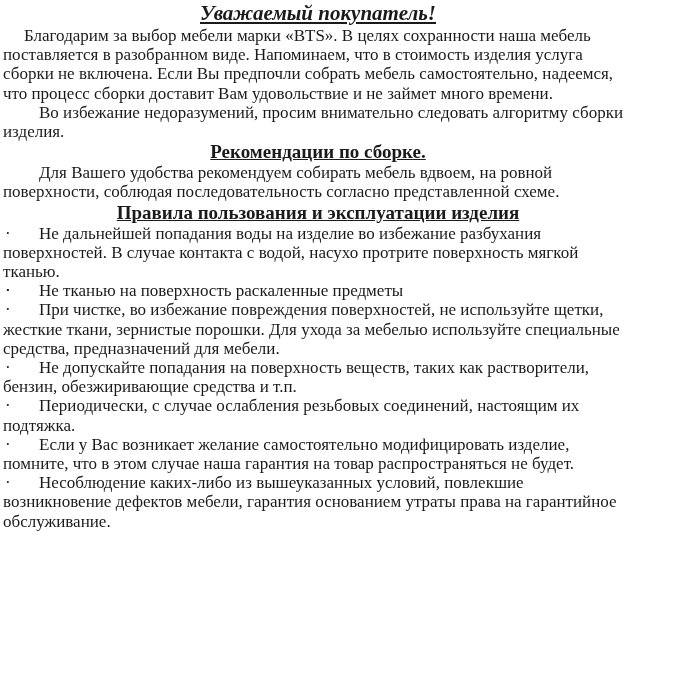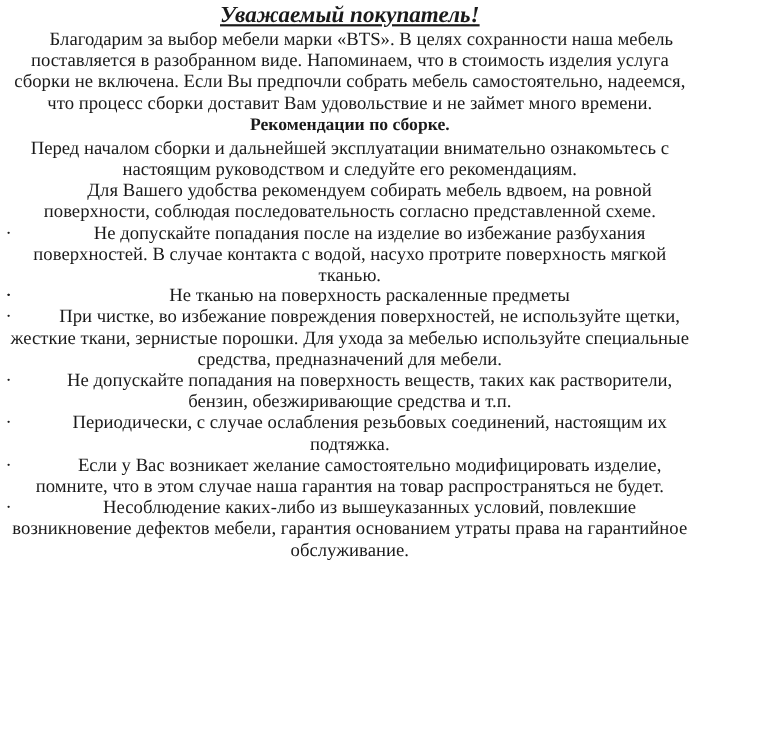--- a/index.html
+++ b/index.html
@@ -12,38 +12,39 @@
     font-size: 17px;
     line-height: 19.2px;
     overflow: hidden;
   }
   .page {
     box-sizing: border-box;
     width: 636px;
     height: 678px;
     padding: 1px 3px 0 3px;
   }
-  p { margin: 0; text-align: center; }
+  p { margin: 0; text-align: left; }
   .ind    { text-indent: 36px; }
   .ind-sm { text-indent: 21px; }
   .doc-title {
     margin: 0;
     font-size: 21px;
     line-height: 25px;
     font-weight: bold;
     font-style: italic;
     text-align: center;
     text-decoration: underline;
   }
   .section-heading {
     margin: 0;
-    font-size: 16px;
+    font-size: 19px;
     line-height: 22px;
     font-weight: bold;
     text-align: center;
+    text-decoration: underline;
   }
   .bullet {
     position: relative;
     text-indent: 36px;
   }
   .bullet .marker {
     position: absolute;
     left: 2px;
     top: 0;
     text-indent: 0;
@@ -52,31 +53,32 @@
 </head>
 <body>
 
 <div class="page">
 
   <h1 class="doc-title">Уважаемый покупатель!</h1>
 
   <p class="ind-sm">Благодарим за выбор мебели марки «BTS». В целях сохранности наша мебель поставляется в разобранном виде. Напоминаем, что в стоимость изделия услуга сборки не включена. Если Вы предпочли собрать мебель самостоятельно, надеемся, что процесс сборки доставит Вам удовольствие и не займет много времени.</p>
 
 
+  <p class="ind">Во избежание недоразумений, просим внимательно следовать алгоритму сборки изделия.</p>
 
   <h2 class="section-heading">Рекомендации по сборке.</h2>
 
-  <p>Перед началом сборки и дальнейшей эксплуатации внимательно ознакомьтесь с настоящим руководством и следуйте его рекомендациям.</p>
 
   <p class="ind">Для Вашего удобства рекомендуем собирать мебель вдвоем, на ровной поверхности, соблюдая последовательность согласно представленной схеме.</p>
 
+  <h2 class="section-heading">Правила пользования и эксплуатации изделия</h2>
 
 
   <p class="bullet">
-    <span class="marker">·</span><span class="bullet-text">Не допускайте попадания после на изделие во избежание разбухания поверхностей. В случае контакта с водой, насухо протрите поверхность мягкой тканью.</span>
+    <span class="marker">·</span><span class="bullet-text">Не дальнейшей попадания воды на изделие во избежание разбухания поверхностей. В случае контакта с водой, насухо протрите поверхность мягкой тканью.</span>
   </p>
 
   <p class="bullet">
     <span class="marker">·</span>
   </p>
 
   <p class="bullet">
     <span class="marker">·</span><span class="bullet-text">Не тканью на поверхность раскаленные предметы</span>
   </p>
 

